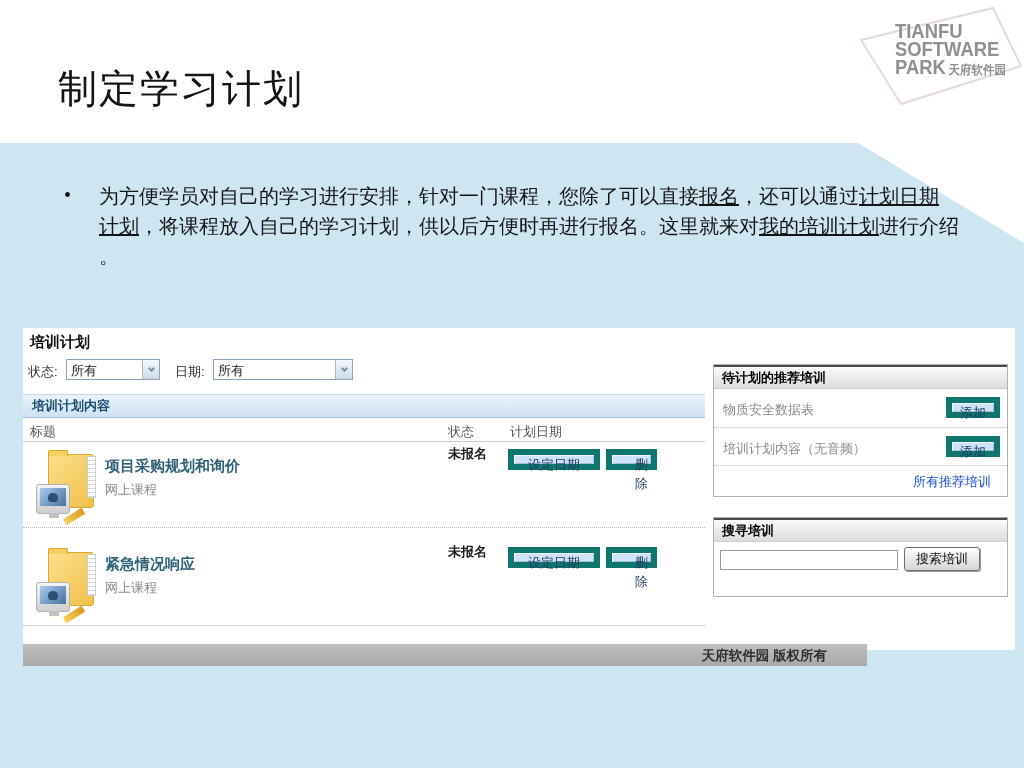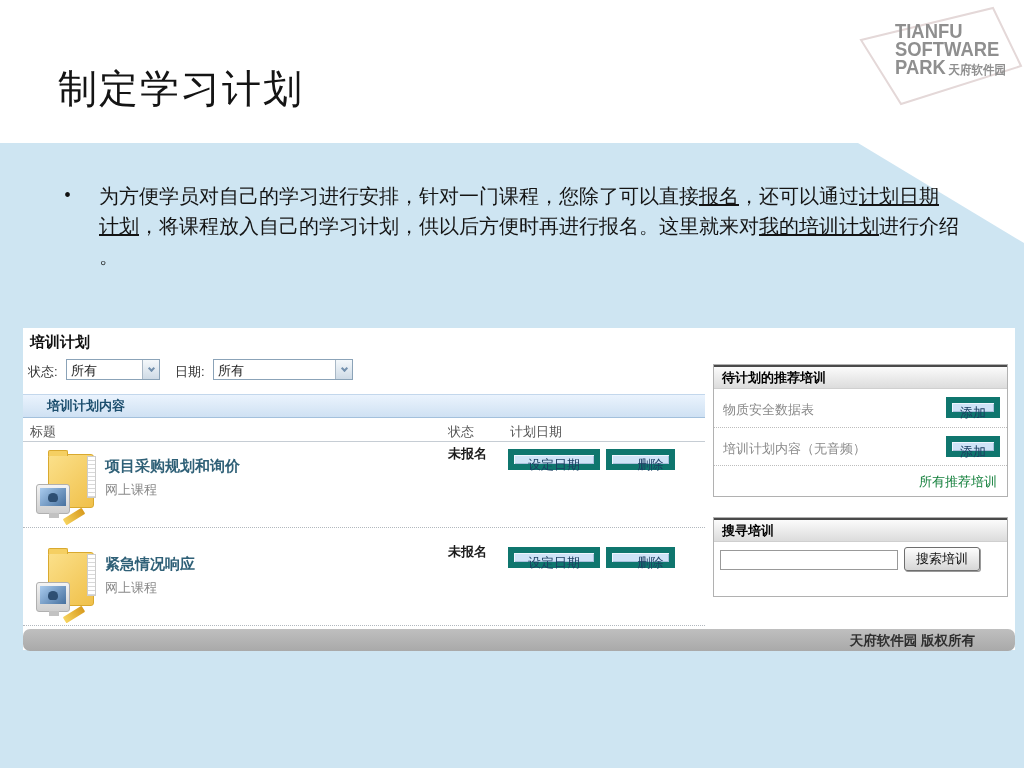--- a/index.html
+++ b/index.html
@@ -33,37 +33,37 @@
   .flabel { position: absolute; top: 35px; font-size: 13px; color: #333; }
   .sel { position: absolute; top: 31px; height: 21px; background: #fff; border: 1px solid #8ba3b8; display: flex; align-items: stretch; }
   .sel-value { flex: 1; padding: 2px 4px 0 4px; font-size: 13px; color: #222; }
   .sel-btn { width: 17px; border-left: 1px solid #a9b8c6; background: linear-gradient(#f4f8fb, #cfdbe6);
              display: flex; align-items: center; justify-content: center; }
   .chev { width: 5px; height: 5px; border-right: 2px solid #7390ad; border-bottom: 2px solid #7390ad;
           transform: rotate(45deg); margin-top: -2px; }
 
   .sec-hdr { position: absolute; left: 0; top: 66px; width: 682px; height: 24px;
              background: linear-gradient(#eaf3fd, #cfe1f3); border-top: 1px solid #c3d7ec; border-bottom: 1px solid #a3c0dc; }
-  .sec-hdr span { margin-left: 24px; line-height: 22px; font-size: 13px; font-weight: 700; color: #1c4e6e; display: inline-block; }
+  .sec-hdr span { margin-left: 9px; line-height: 22px; font-size: 13px; font-weight: 700; color: #1c4e6e; display: inline-block; }
 
   .cols { position: absolute; left: 0; top: 91px; width: 682px; height: 23px; border-bottom: 1px solid #c6cdd4; color: #555; }
   .col-title { position: absolute; left: 7px; top: 4px; }
   .col-status { position: absolute; left: 425px; top: 4px; }
   .col-date { position: absolute; left: 487px; top: 4px; }
 
   .crow { position: absolute; left: 0; width: 682px; height: 86px; border-bottom: 1px dotted #b2b8be; }
   .crow-1 { top: 114px; } .crow-2 { top: 212px; }
   .c-title { position: absolute; left: 82px; top: 15px; font-size: 15px; font-weight: 700; color: #2f6077; }
   .c-sub { position: absolute; left: 82px; top: 39px; font-size: 13px; color: #8a8a8a; }
   .c-status { position: absolute; left: 425px; top: 3px; font-size: 13px; font-weight: 700; color: #1a1a1a; }
   .btn-blue { position: absolute; top: 7px; height: 21px; background: #cfe3f7; border: 6px solid #0f766e;
               box-shadow: inset 1px 1px 0 #eef6ff, inset -1px -1px 0 #a8c0dc;
               font-size: 13px; color: #1c3f63; text-align: center; line-height: 19px; cursor: default; }
   .btn-setdate { left: 485px; width: 92px; }
-  .btn-delete { left: 583px; width: 69px; padding-left: 20px; }
+  .btn-delete { left: 583px; width: 51px; padding-left: 20px; }
 
   
   .cicon { position: absolute; left: 13px; top: 8px; width: 64px; height: 72px; }
   .f-back { position: absolute; left: 12px; top: 4px; width: 46px; height: 54px;
             background: linear-gradient(135deg, #fbe08a, #f0c04a); border: 1px solid #d9a92f; border-radius: 3px; }
   .f-back::before { content: ''; position: absolute; left: -1px; top: -5px; width: 18px; height: 5px;
                     background: #f5cf62; border: 1px solid #d9a92f; border-bottom: none; border-radius: 2px 2px 0 0; }
   .f-pages { position: absolute; right: 4px; top: 6px; width: 9px; height: 42px;
              background: repeating-linear-gradient(#ffffff 0 3px, #d8d8d8 3px 4px); border: 1px solid #cccccc; }
   .mon { position: absolute; left: 0; bottom: 8px; width: 34px; height: 30px;
@@ -82,30 +82,30 @@
   .panel-search { top: 189px; height: 80px; }
   .panel-hdr { border-top: 2px solid #4a4a4a; background: linear-gradient(#fbfbfb, #dcdcdc); height: 24px;
                line-height: 22px; padding-left: 8px; font-size: 13px; font-weight: 700; color: #000;
                border-bottom: 1px solid #cfcfcf; }
   .rec-title { position: absolute; left: 9px; font-size: 13px; color: #8a8a8a; }
   .rec-t1 { top: 36px; } .rec-t2 { top: 75px; }
   .btn-add { position: absolute; left: 232px; width: 54px; height: 21px; top: 0; }
   .btn-add1 { top: 32px; } .btn-add2 { top: 71px; }
   .dotted { position: absolute; left: 0; width: 293px; border-top: 1px dotted #bdbdbd; }
   .dot1 { top: 62px; } .dot2 { top: 100px; }
-  .all-link { position: absolute; right: 10px; top: 108px; font-size: 13px; color: #15803d; cursor: default; }
+  .all-link { position: absolute; right: 16px; top: 108px; font-size: 13px; color: #1d4ed8; cursor: default; }
 
   .search-input { position: absolute; left: 6px; top: 32px; width: 178px; height: 20px;
                   border: 1px solid #999; background: #fff; font-size: 13px; padding: 0 3px; }
   .btn-search { position: absolute; left: 190px; top: 29px; width: 76px; height: 24px;
                 background: linear-gradient(#fdfdfd, #d6d6d6); border: 1px solid #6e6e6e; border-radius: 3px;
                 box-shadow: 1px 1px 0 #9a9a9a; font-size: 13px; color: #111; text-align: center; line-height: 22px; cursor: default; }
 
-  .shot-footer { position: absolute; left: 0; top: 301px; width: 992px; height: 22px;
-                 background: linear-gradient(#bfbfbf, #a9a9a9); border-radius: 7px; }
+  .shot-footer { position: absolute; left: 0; top: 316px; width: 844px; height: 22px;
+                 background: linear-gradient(#bfbfbf, #a9a9a9); }
   .shot-footer span { position: absolute; right: 40px; top: 3px; font-size: 13.5px; font-weight: 700; color: #2f2f2f; }
 </style>
 </head>
 <body>
 
 <div class="slide">
   <div class="body-bg"></div>
   <div class="wedge"></div>
 
   <div class="slide-title">制定学习计划</div>

